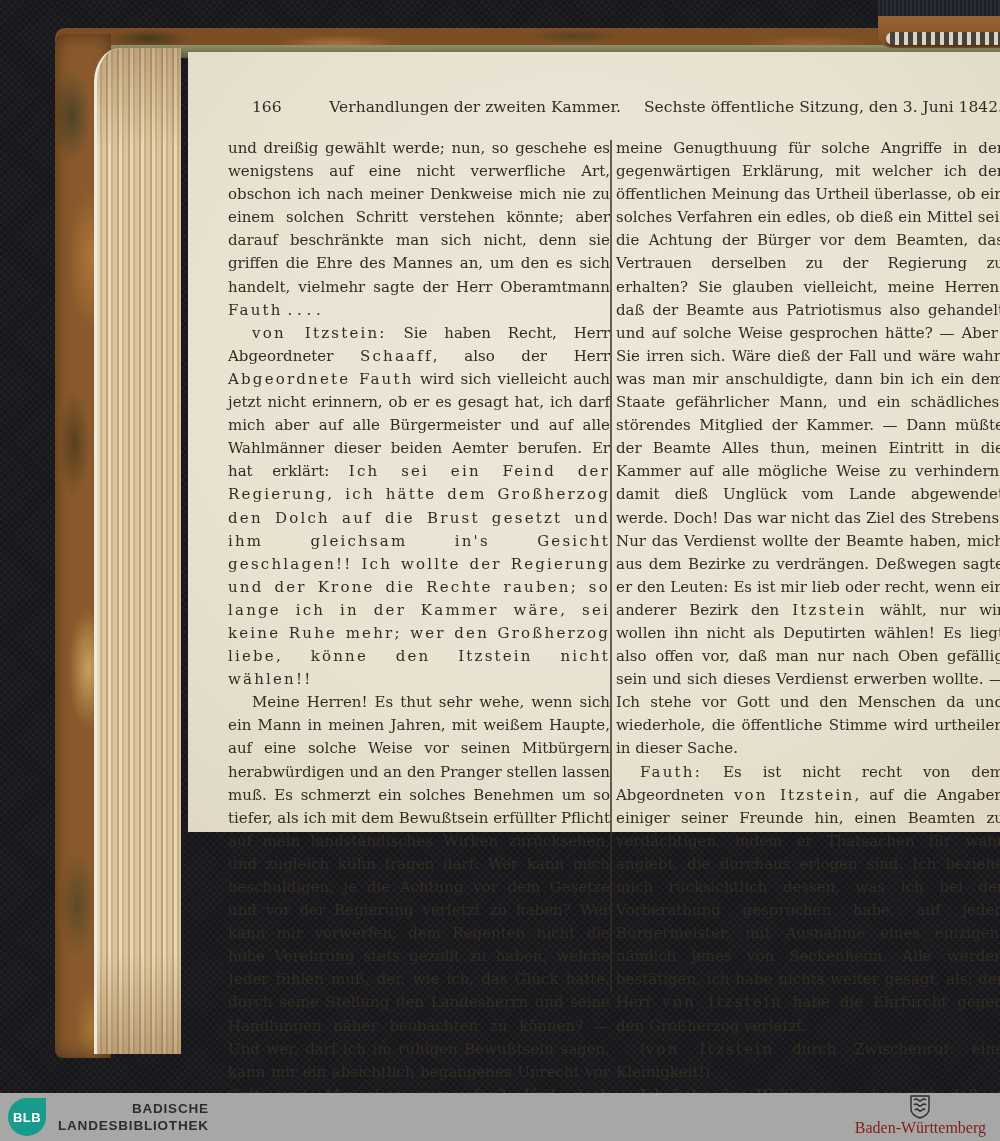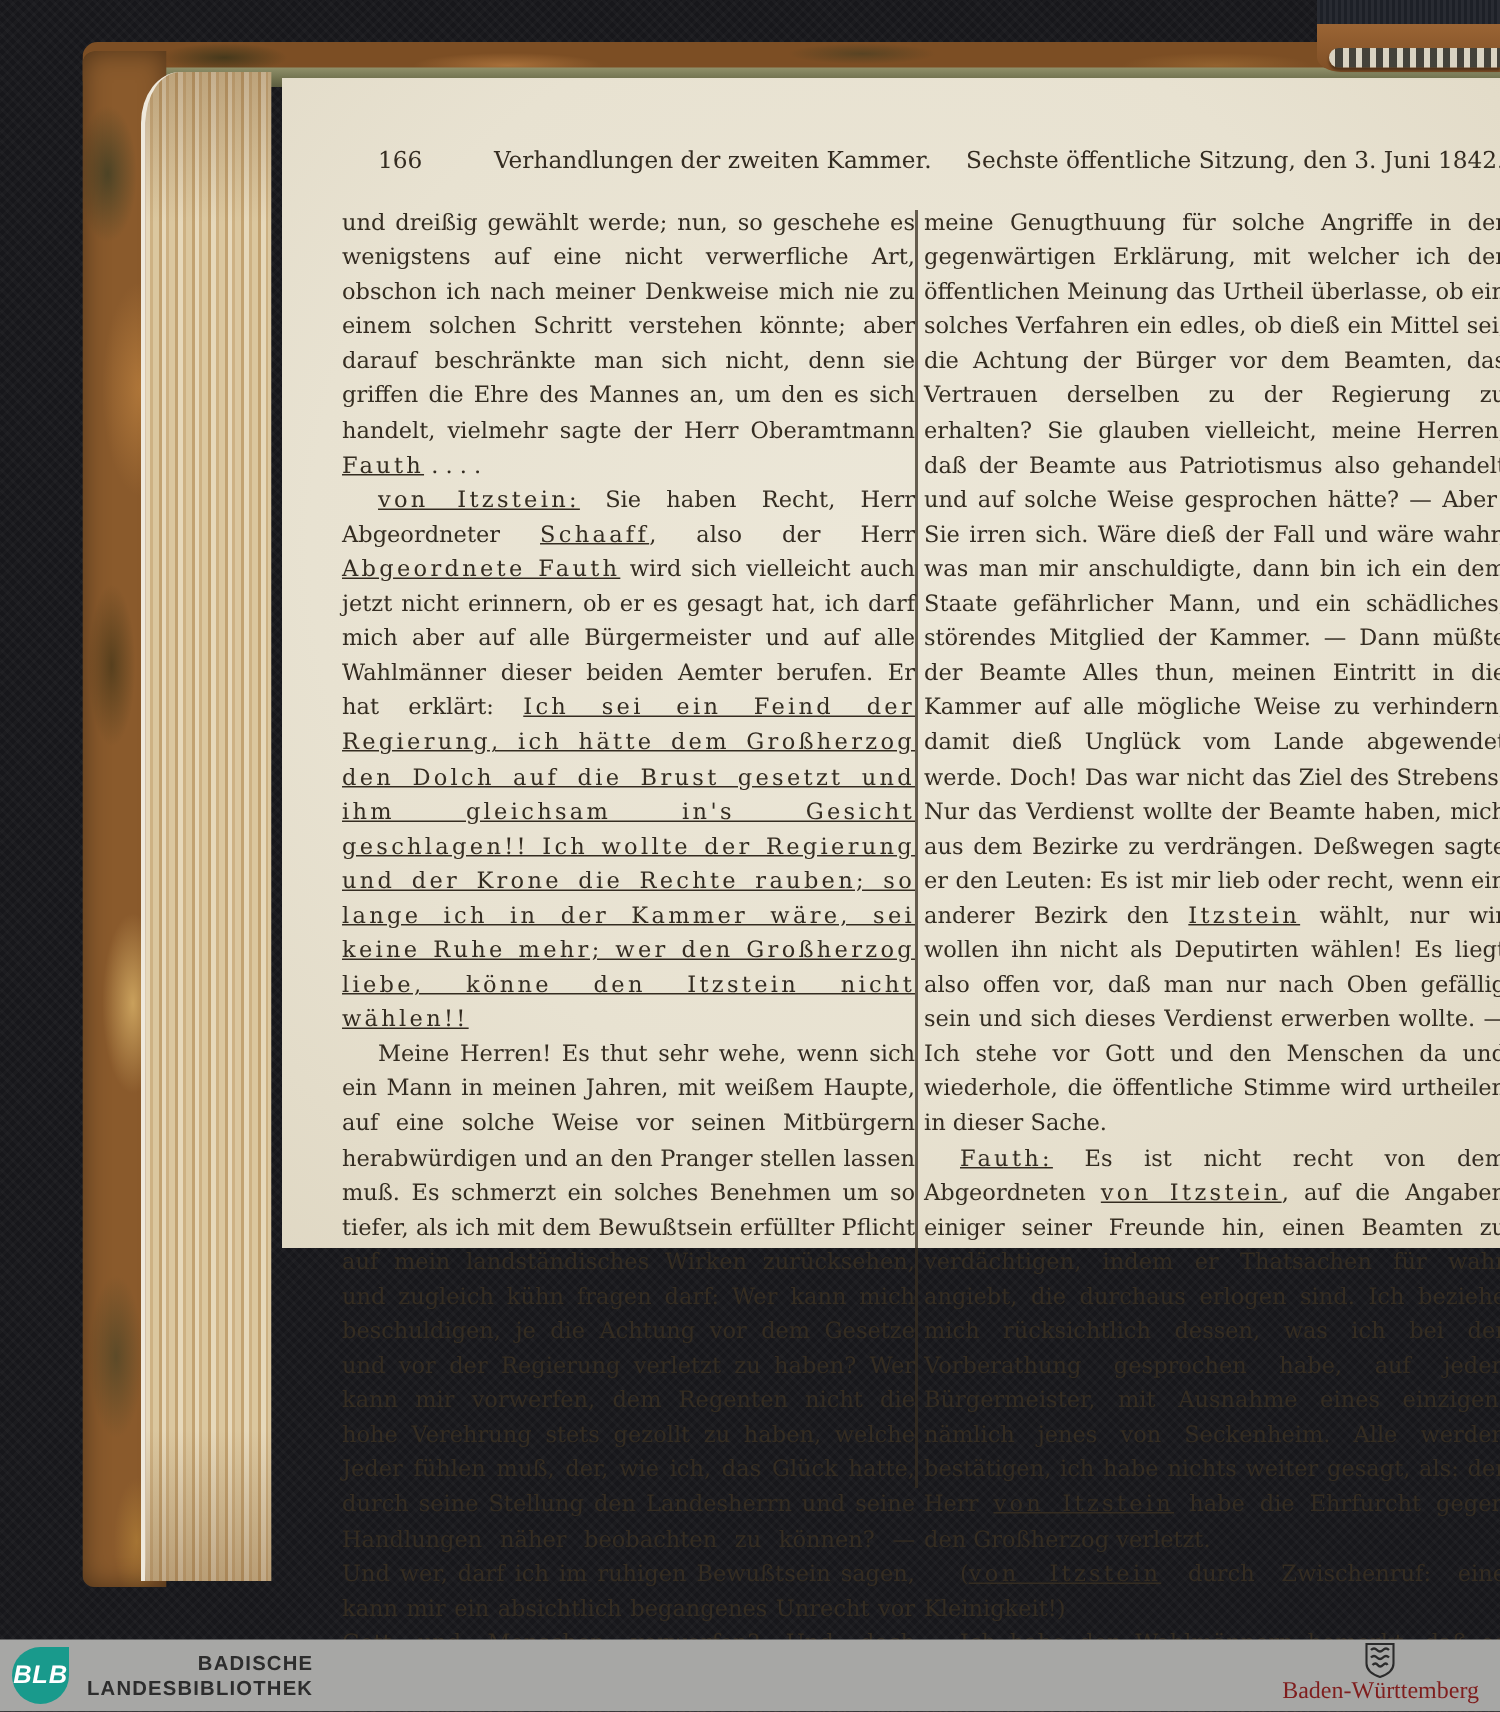--- a/index.html
+++ b/index.html
@@ -85,32 +85,32 @@
   .pagenum{position:absolute;left:64px;top:0;}
   .head-titles{position:absolute;left:130px;right:36px;text-align:right;}
   .head-titles span{margin:0 9px;}
 
   .column{position:absolute;top:85px;font-size:15px;line-height:23.1px;text-align:justify;}
   .col-left{left:40px;width:382px;}
   .col-right{left:428px;width:388px;}
   .divider{left:422px;top:88px;width:1.5px;height:852px;background:rgba(55,45,32,.75);}
   .column p{margin:0;}
   .column p.indent{text-indent:1.6em;}
-  .spaced{letter-spacing:2.2px;text-decoration:underline;}
+  .spaced{letter-spacing:2.2px;}
 
   
   .footer{
     left:0;bottom:0;width:1000px;height:48px;background:#a7a7a5;
     font-family:"Liberation Sans", sans-serif;
   }
   .blb-logo{
     position:absolute;left:8px;top:5px;width:38px;height:38px;
     background:#199a8c;border-radius:50% 0 50% 50%;
     display:flex;align-items:center;justify-content:center;
-    color:#fff;font-weight:bold;font-size:17px;letter-spacing:.5px;font-style:italic;
+    color:#fff;font-weight:bold;font-size:13px;letter-spacing:.5px;
   }
   .lib-name{
     position:absolute;left:58px;top:7px;
     color:#2d2d2d;font-weight:bold;font-size:13.5px;line-height:17px;letter-spacing:.8px;text-align:right;
   }
   .region-mark{
     position:absolute;right:14px;top:2px;text-align:center;
   }
   .region-mark svg{display:block;margin:0 auto;}
   .region-name{

